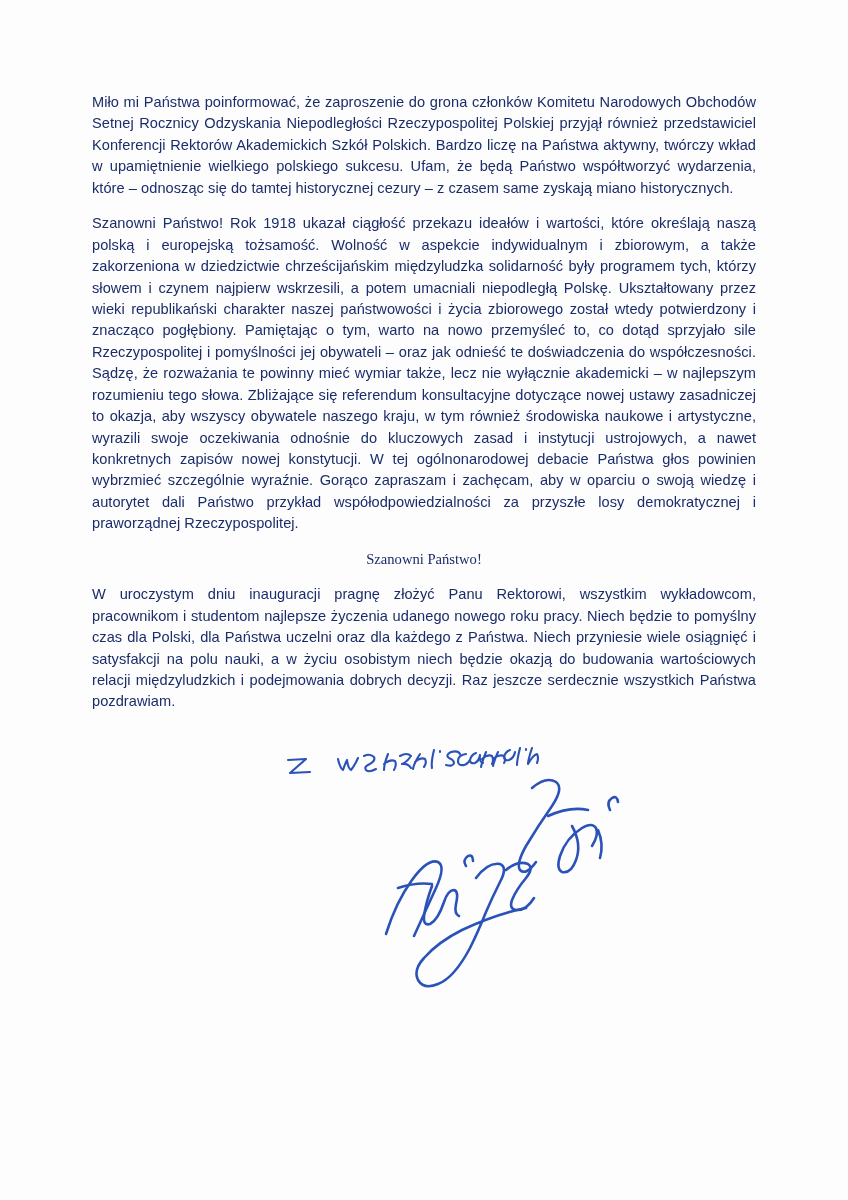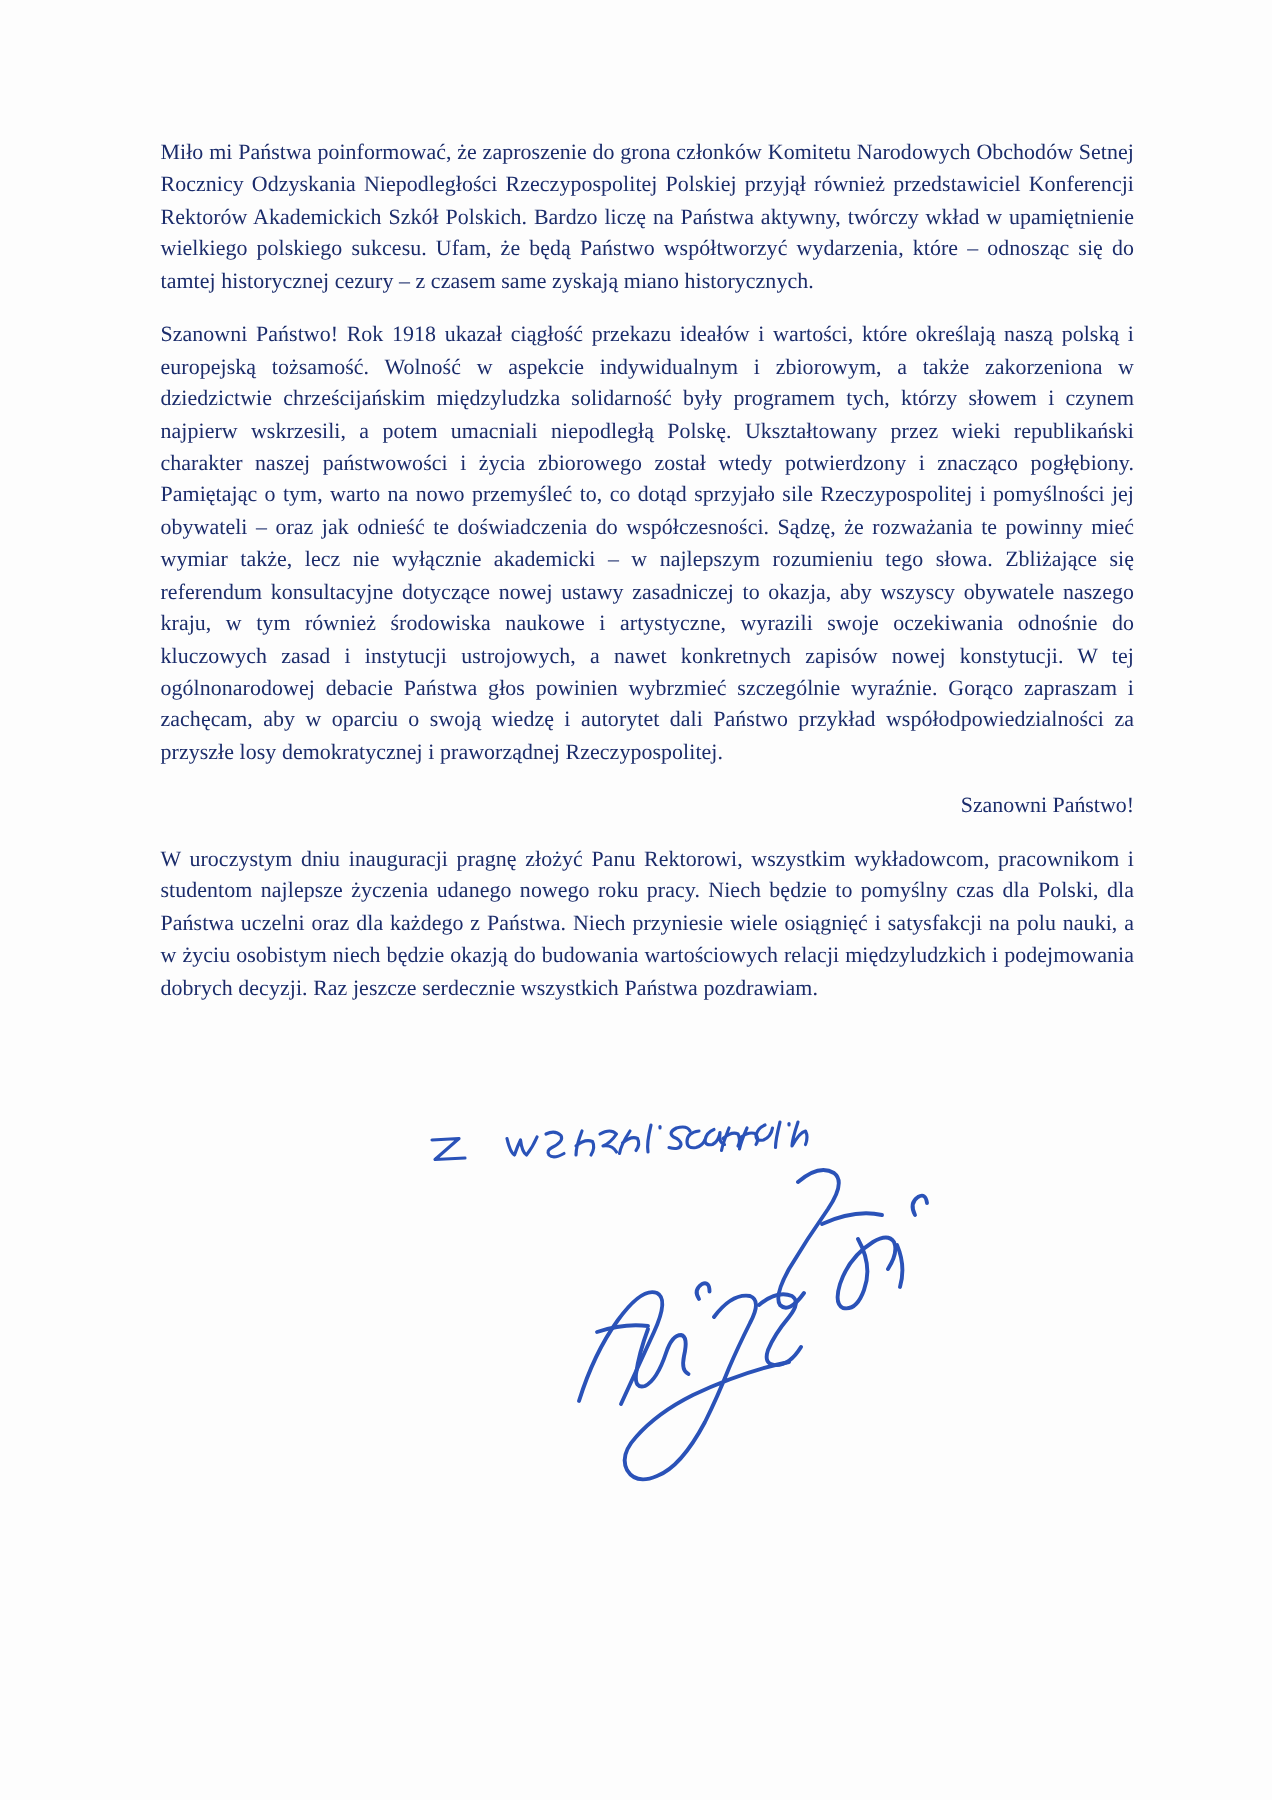--- a/index.html
+++ b/index.html
@@ -20,35 +20,35 @@
     background: #fdfdfd;
     box-sizing: border-box;
   }
   .letter-body {
     position: absolute;
     left: 92px;
     top: 92px;
     width: 664px;
   }
   p.para {
-    margin: 0 0 14px 15px;
+    margin: 0 0 14px 0;
     font-size: 14.6px;
     line-height: 1.47;
     color: #1b2c6b;
     text-align: justify;
     text-justify: inter-word;
     letter-spacing: 0.05px;
-    font-family: Liberation Serif, serif;
+    font-family: Liberation Sans, sans-serif;
   }
   p.salutation {
     margin: 0 0 14px 0;
     font-size: 14.6px;
     line-height: 1.47;
     color: #1b2c6b;
-    text-align: right;
+    text-align: center;
   }
   .signature-block {
     position: absolute;
     left: 280px;
     top: 740px;
     width: 430px;
     height: 240px;
   }
   .sig-note {
     position: absolute;

